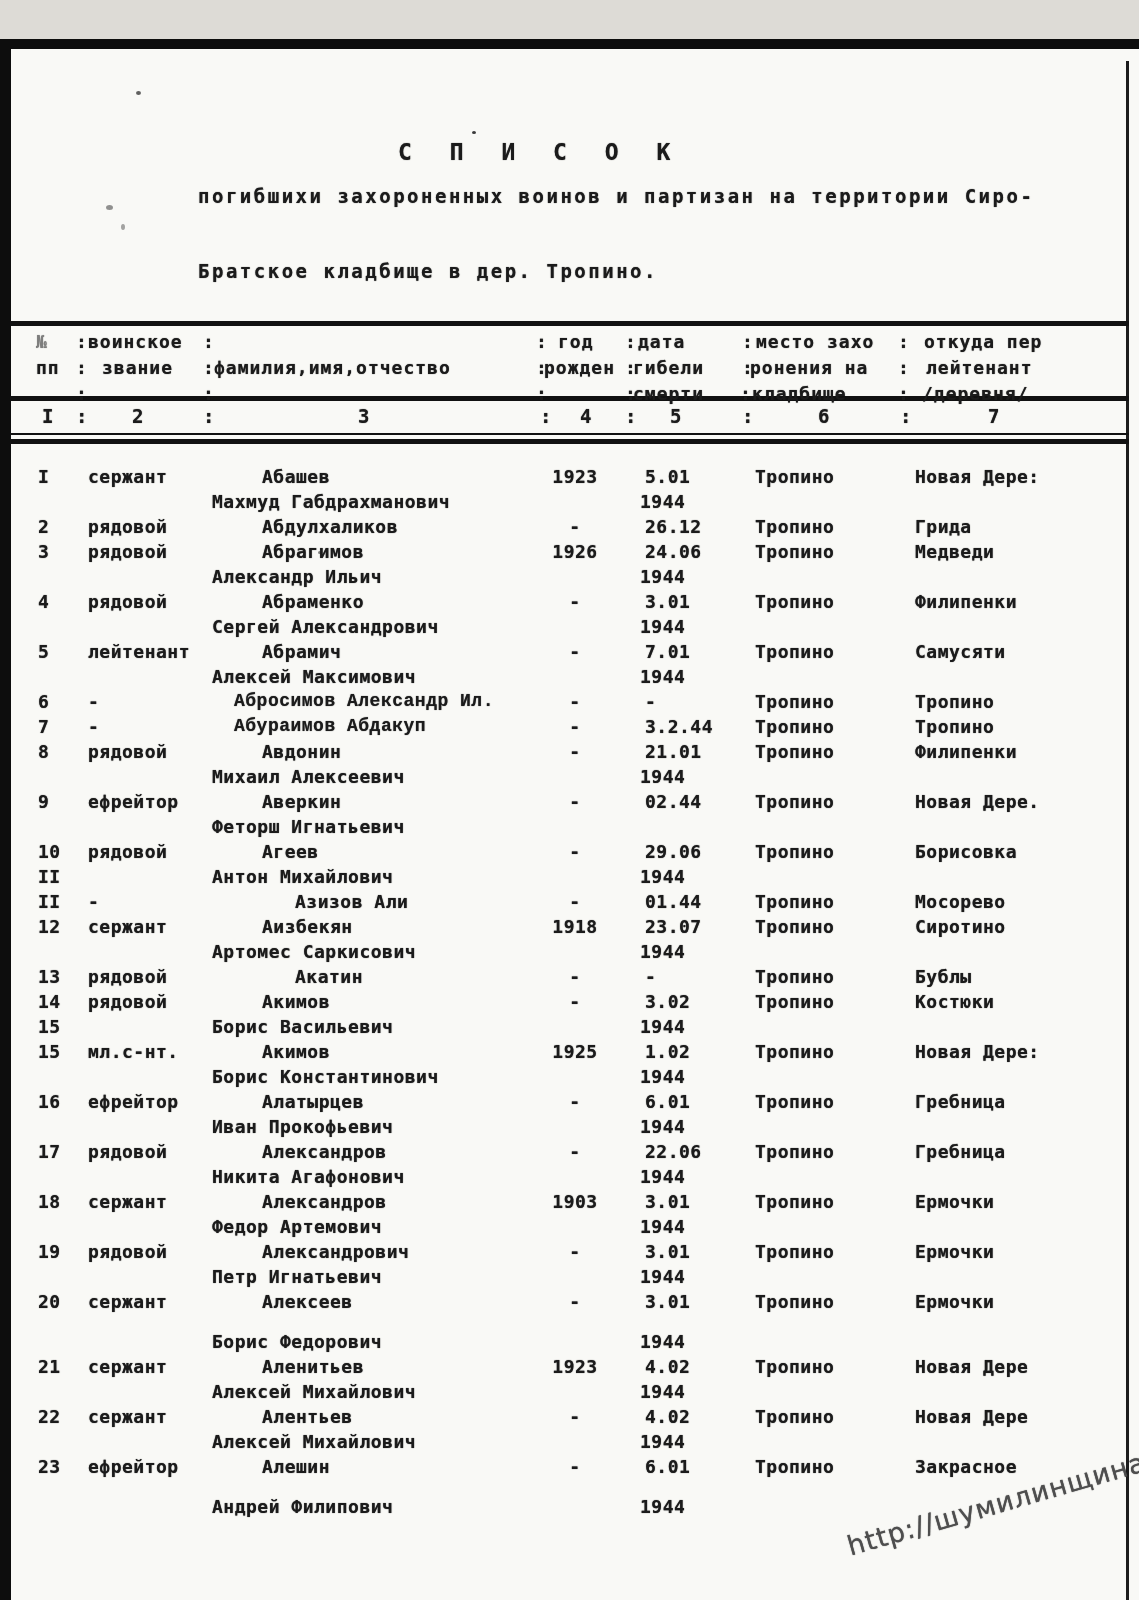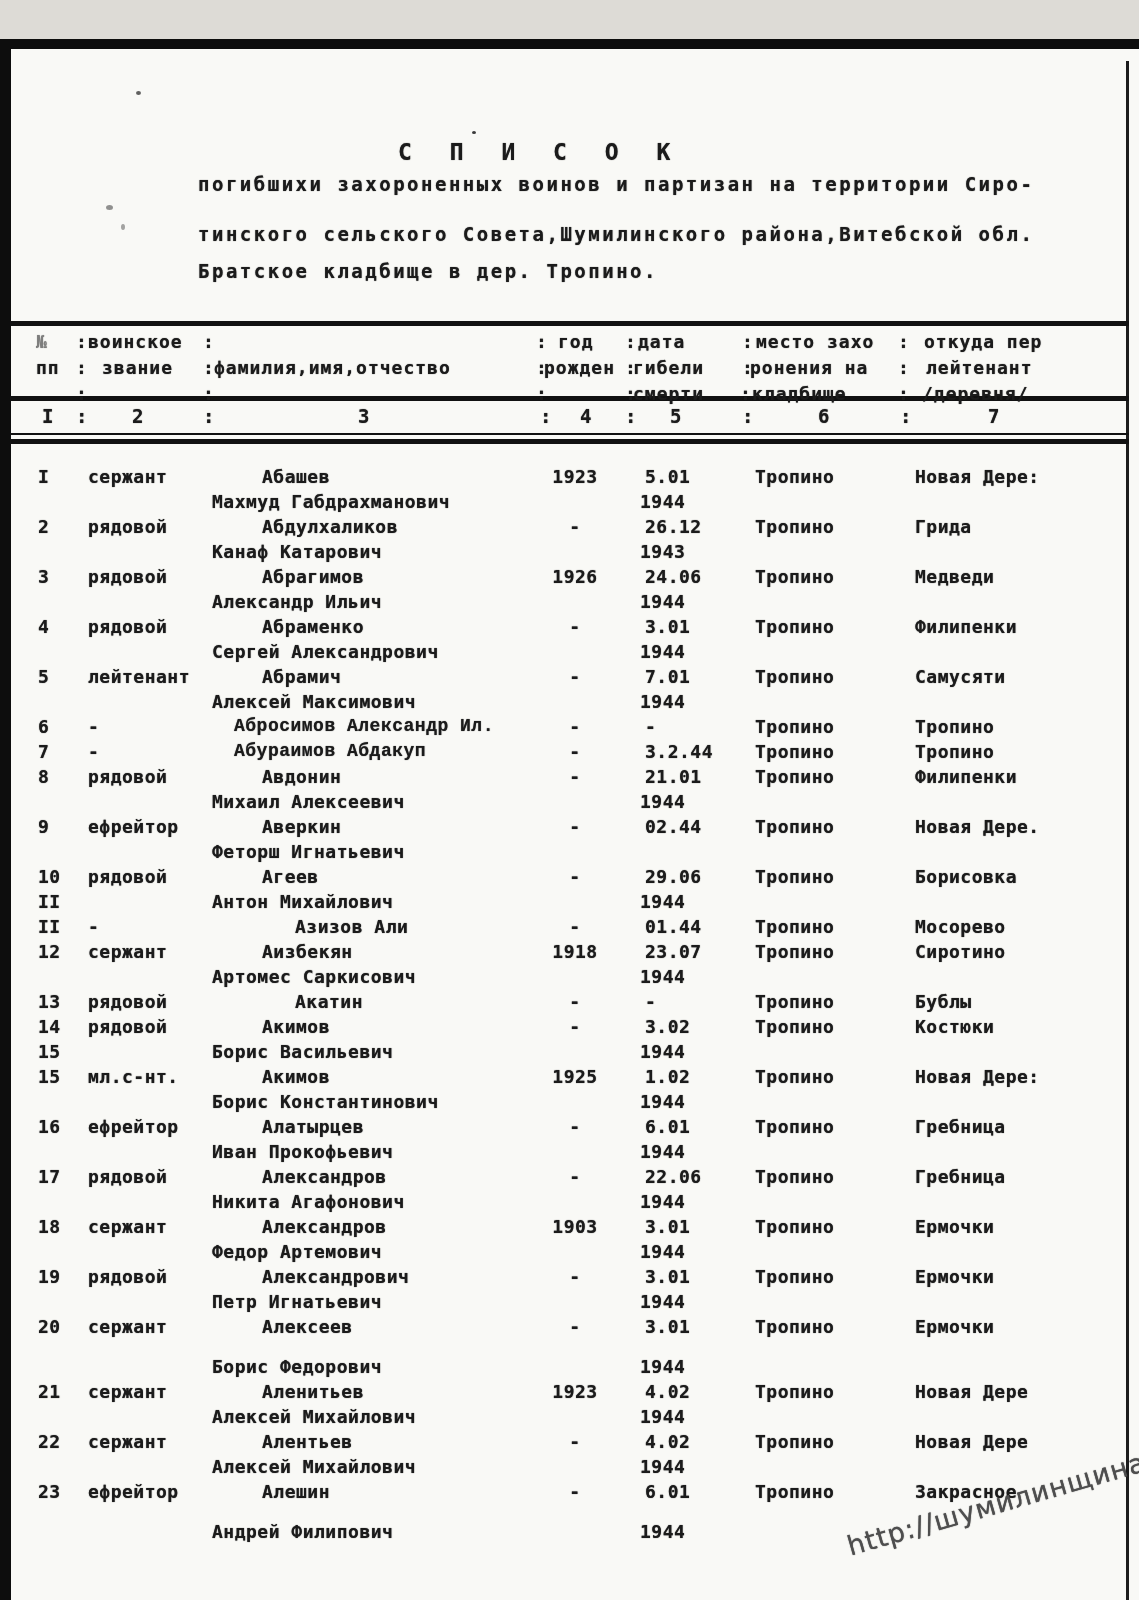--- a/index.html
+++ b/index.html
@@ -12,21 +12,21 @@
   }
   .ink{text-shadow:0 0 1px rgba(25,25,25,.8);margin-top:39px;}
   
   .b-top{position:absolute;left:0;top:0;width:100%;height:10px;background:#0d0d0d;}
   .b-left{position:absolute;left:0;top:0;width:11px;height:100%;background:#0d0d0d;}
   .b-right{position:absolute;left:1126px;top:22px;width:3px;height:1562px;background:#1c1c1c;}
   .b-bottom{position:absolute;left:0;top:1583px;width:100%;height:17px;background:#0d0d0d;}
   
   .title{position:absolute;left:398px;top:100px;font-size:23px;letter-spacing:12px;white-space:nowrap;}
   .sub{position:absolute;left:198px;font-size:19px;letter-spacing:2.5px;white-space:nowrap;}
-  .sub1{top:134px;} .sub2{top:184px;} .sub3{top:221px;}
+  .sub1{top:146px;} .sub2{top:184px;} .sub3{top:221px;}
   
   .rule{position:absolute;left:10px;width:1119px;background:#121212;}
   .rule-a{top:282px;height:5px;}
   .rule-b{top:357px;height:5px;}
   .rule-c1{top:394px;height:2px;}
   .rule-c2{top:400px;height:5px;}
   
   .hl{position:absolute;left:0;width:1139px;height:26px;font-size:18px;letter-spacing:1px;}
   .hl span{position:absolute;top:0;white-space:nowrap;}
   .hl1{top:292px;} .hl2{top:318px;} .hl3{top:344px;}
@@ -70,21 +70,20 @@
   <div class="b-bottom"></div>
 
   <div class="speck sp1"></div>
   <div class="speck sp2"></div>
   <div class="speck sp3"></div>
   <div class="speck sp4"></div>
   <div class="speck sp5"></div>
 
   <div class="title">С П И С О К</div>
   <div class="sub sub1">погибшихи захороненных воинов и партизан на территории Сиро-</div>
-  <div class="sub sub2">тинского сельского Совета,Шумилинского района,Витебской обл.</div>
   <div class="sub sub3">Братское кладбище в дер. Тропино.</div>
 
   <div class="rule rule-a"></div>
   <div class="rule rule-b"></div>
   <div class="rule rule-c1"></div>
   <div class="rule rule-c2"></div>
 
   <div class="hl hl1">
     <span style="left:36px" class="smudge">№</span>
     <span style="left:76px">:</span>
@@ -166,25 +165,20 @@
       <div class="row">
         <div class="line l1">
           <span class="c cn">2</span>
           <span class="c cr">рядовой</span>
           <span class="c cs">Абдулхаликов</span>
           <span class="c cy">-</span>
           <span class="c cd">26.12</span>
           <span class="c cp">Тропино</span>
           <span class="c co">Грида</span>
         </div>
-        <div class="line l2">
-          <span class="c cn2"></span>
-          <span class="c cf">Канаф Катарович</span>
-          <span class="c cd2">1943</span>
-        </div>
       </div>
 
       <div class="row">
         <div class="line l1">
           <span class="c cn">3</span>
           <span class="c cr">рядовой</span>
           <span class="c cs">Абрагимов</span>
           <span class="c cy">1926</span>
           <span class="c cd">24.06</span>
           <span class="c cp">Тропино</span>

